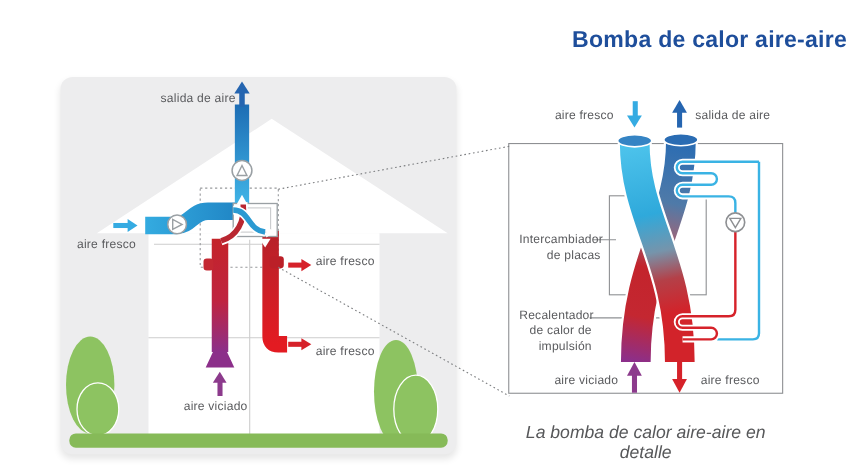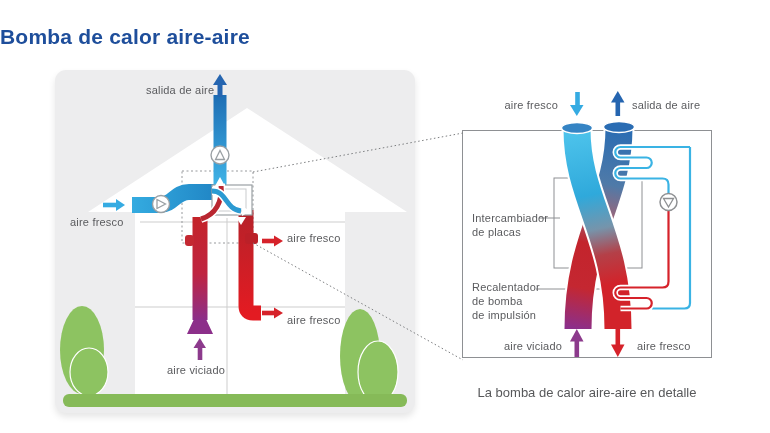--- a/index.html
+++ b/index.html
@@ -1,44 +1,44 @@
 <!DOCTYPE html>
 <html><head>
 <meta charset="utf-8">
 <style>
   html,body{margin:0;padding:0;}
   body{
     width:770px;height:433px;position:relative;background:#ffffff;
     font-family:"Liberation Sans",sans-serif;overflow:hidden;
   }
   .title{
-    position:absolute;top:25px;left:0;width:770px;text-align:left;
+    position:absolute;top:25px;left:0;width:770px;text-align:right;
     font-size:21px;font-weight:700;color:#1e4e9b;letter-spacing:.2px;
   }
   .panel{
     position:absolute;left:55px;top:70px;width:360px;height:343px;
     background:#ededee;border-radius:11px;overflow:hidden;
     box-shadow:0 4px 7px rgba(0,0,0,.10);
   }
   .panel svg{position:absolute;left:0;top:0;}
   .lbl{
     position:absolute;font-size:11px;color:#5a5b5e;letter-spacing:.2px;
-    white-space:nowrap;line-height:1.25;
+    white-space:nowrap;line-height:1.25;text-align:right;
   }
   .lbl.wrap{white-space:normal;}
   .detail-wrap{position:absolute;left:462px;top:85px;width:250px;height:348px;}
   .detail-box{
     position:absolute;left:0;top:45px;width:248px;height:226px;
     background:#ffffff;border:1px solid #8e9093;z-index:1;
   }
   .detail-wrap svg.gfx{position:absolute;left:0;top:0;z-index:2;}
   .detail-wrap .lbl{z-index:3;}
   .caption{
     position:absolute;left:0;top:300px;width:250px;text-align:center;
-    font-size:13px;color:#57585a;z-index:3;
+    font-size:16px;color:#57585a;z-index:3;font-style:italic;
   }
   .caption-sub{
     position:absolute;left:0;top:318px;width:250px;text-align:center;
     font-size:10.5px;color:#6d6e71;z-index:3;
   }
   .overlay{position:absolute;left:0;top:0;z-index:5;pointer-events:none;}
 </style>
 </head>
 <body>
 
@@ -209,21 +209,21 @@
     </g>
     <g fill="#d6222a">
       <rect x="153.5" y="244" width="4.6" height="16"></rect>
         <polygon points="149,259.5 162.5,259.5 155.8,272"></polygon>
     </g>
   </svg>
 
   <div class="lbl" style="left:28px;top:14px;width:68px;text-align:right;">aire fresco</div>
   <div class="lbl" style="left:170px;top:14px;">salida de aire</div>
   <div class="lbl wrap" style="left:10px;top:127px;width:74px;">Intercambiador de placas</div>
-  <div class="lbl wrap" style="left:10px;top:196px;width:66px;">Recalentador de bomba de impulsión</div>
+  <div class="lbl wrap" style="left:10px;top:196px;width:66px;">Recalentador de calor de impulsión</div>
   <div class="lbl" style="left:42px;top:255px;">aire viciado</div>
   <div class="lbl" style="left:175px;top:255px;">aire fresco</div>
 
   <div class="caption">La bomba de calor aire-aire en detalle</div>
 </div>
 
 <svg class="overlay" width="770" height="433" viewBox="0 0 770 433">
   <line x1="253" y1="172" x2="463" y2="133" stroke="#7c7e80" stroke-width="1" stroke-dasharray="1.5 2.5"></line>
   <line x1="253" y1="243" x2="463" y2="360" stroke="#7c7e80" stroke-width="1" stroke-dasharray="1.5 2.5"></line>
 </svg>

